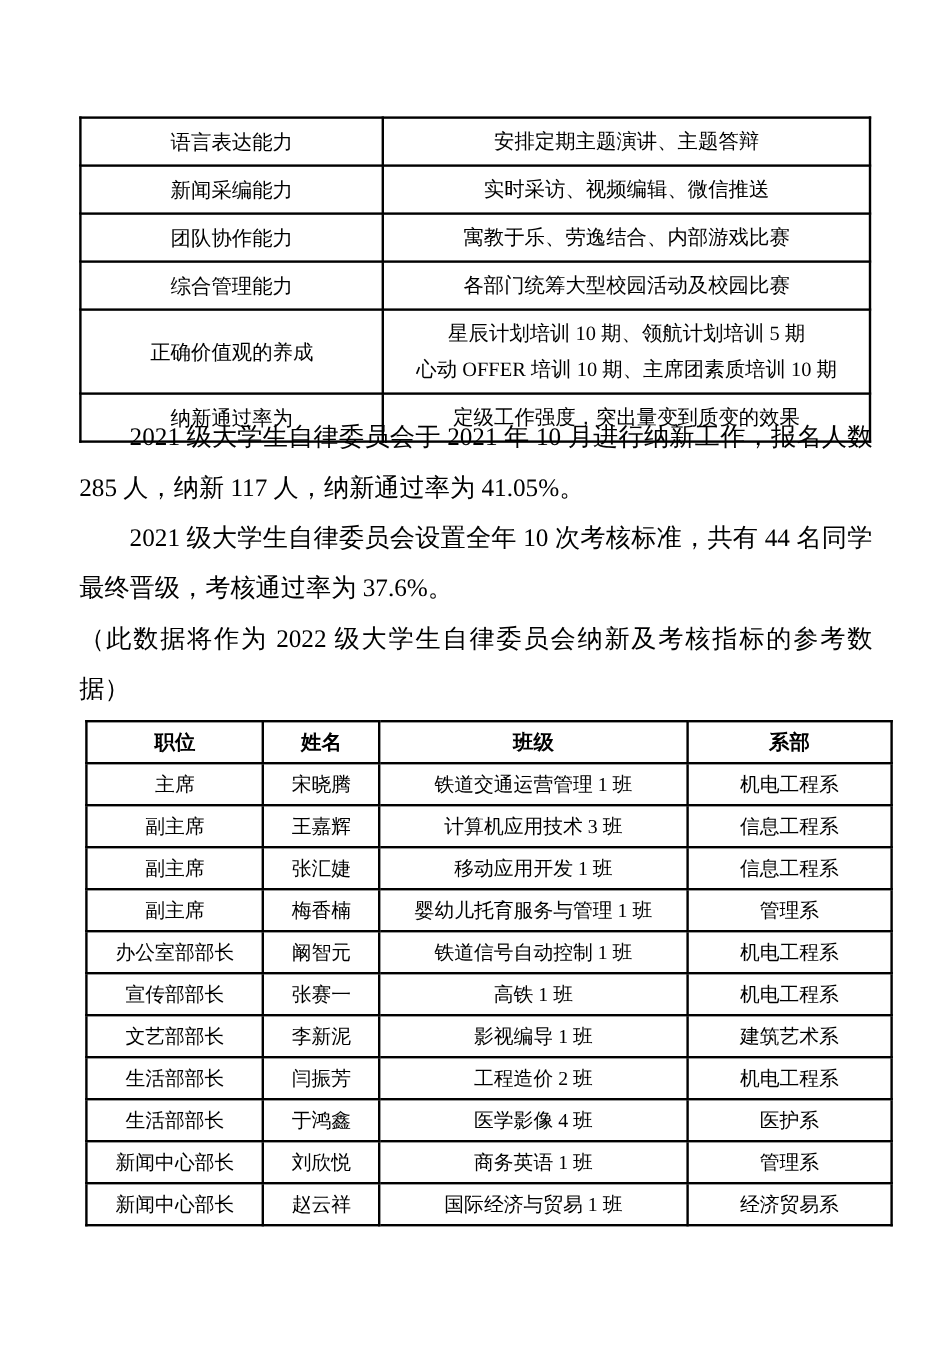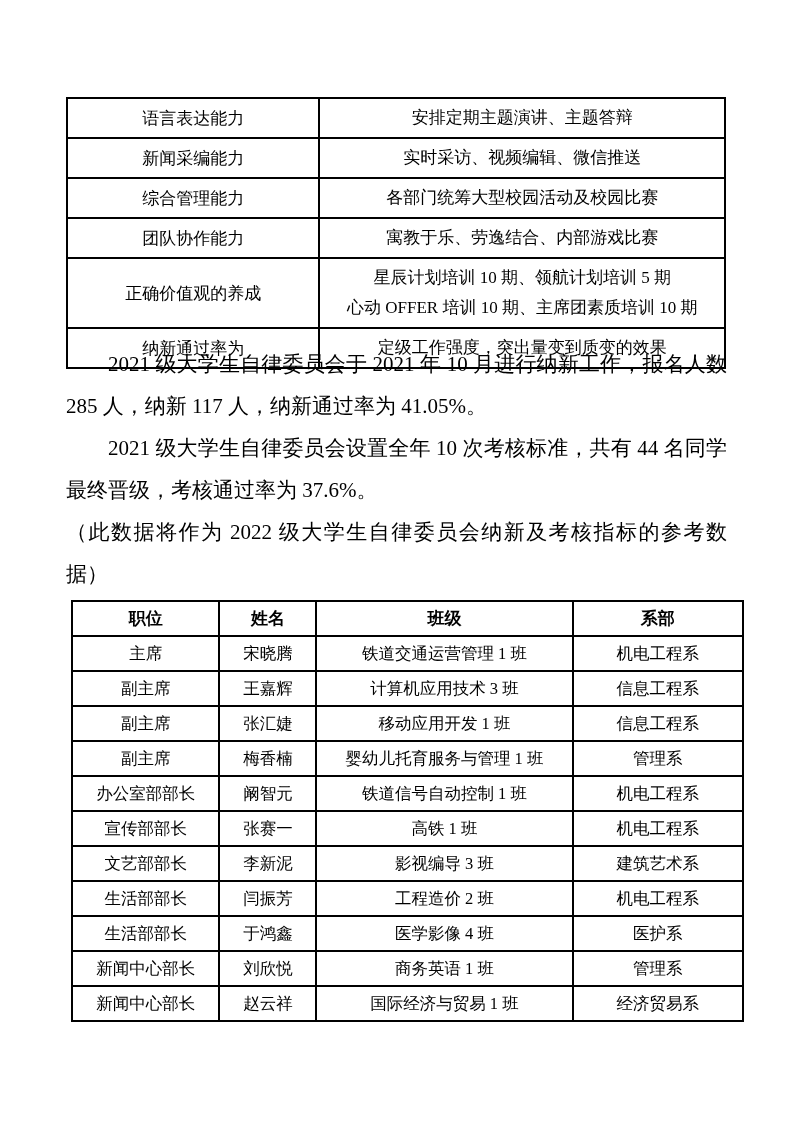--- a/index.html
+++ b/index.html
@@ -94,29 +94,29 @@
             <div class="line">安排定期主题演讲、主题答辩</div>
           </td>
         </tr>
         <tr>
           <td class="c1">新闻采编能力</td>
           <td class="c2">
             <div class="line">实时采访、视频编辑、微信推送</div>
           </td>
         </tr>
         <tr>
+          <td class="c1">团队协作能力</td>
+          <td class="c2">
+            <div class="line">寓教于乐、劳逸结合、内部游戏比赛</div>
+          </td>
+        </tr>
+        <tr>
           <td class="c1">综合管理能力</td>
           <td class="c2">
             <div class="line">各部门统筹大型校园活动及校园比赛</div>
-          </td>
-        </tr>
-        <tr>
-          <td class="c1">团队协作能力</td>
-          <td class="c2">
-            <div class="line">寓教于乐、劳逸结合、内部游戏比赛</div>
           </td>
         </tr>
         <tr>
           <td class="c1">正确价值观的养成</td>
           <td class="c2">
             <div class="line">星辰计划培训 10 期、领航计划培训 5 期</div>
             <div class="line">心动 OFFER 培训 10 期、主席团素质培训 10 期</div>
           </td>
         </tr>
         <tr>
@@ -176,21 +176,21 @@
         </tr>
         <tr>
           <td class="col-position">宣传部部长</td>
           <td class="col-name">张赛一</td>
           <td class="col-class">高铁 1 班</td>
           <td class="col-dept">机电工程系</td>
         </tr>
         <tr>
           <td class="col-position">文艺部部长</td>
           <td class="col-name">李新泥</td>
-          <td class="col-class">影视编导 3 班</td>
+          <td class="col-class">影视编导 1 班</td>
           <td class="col-dept">建筑艺术系</td>
         </tr>
         <tr>
           <td class="col-position">生活部部长</td>
           <td class="col-name">闫振芳</td>
           <td class="col-class">工程造价 2 班</td>
           <td class="col-dept">机电工程系</td>
         </tr>
         <tr>
           <td class="col-position">生活部部长</td>

